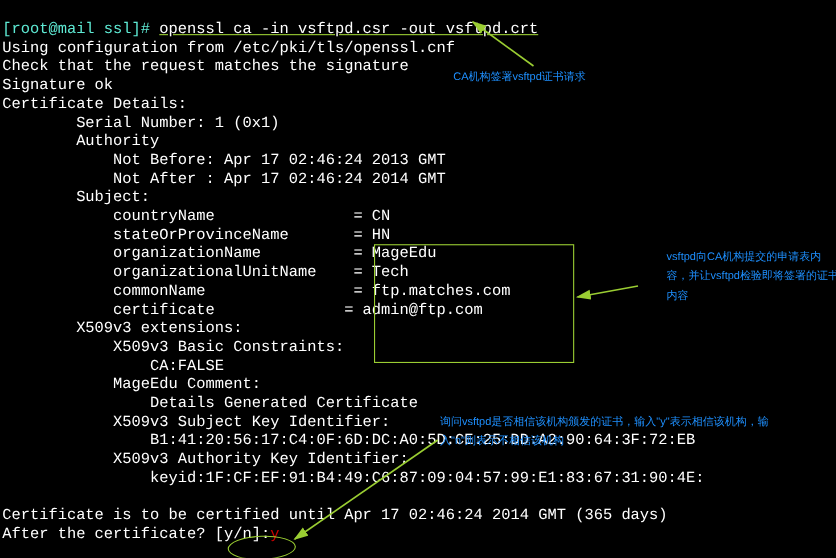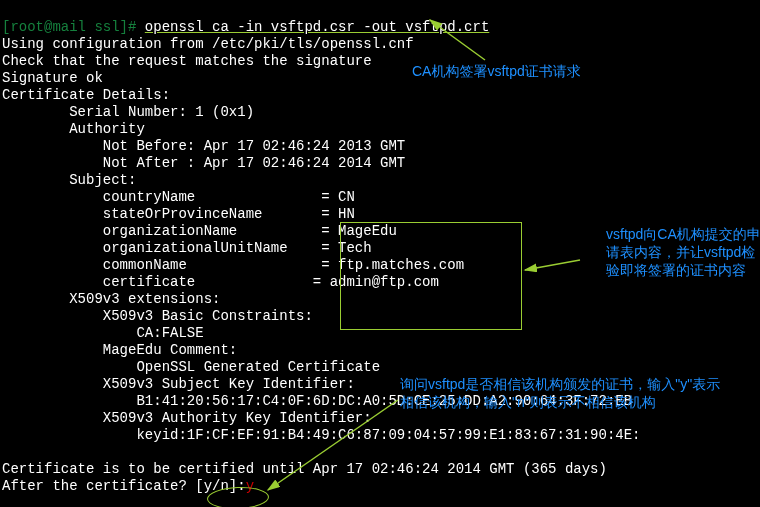--- a/index.html
+++ b/index.html
@@ -1,21 +1,21 @@
 <!DOCTYPE html>
 <html><head>
 <meta charset="utf-8">
 <style>
   html,body{margin:0;padding:0;width:760px;height:507px;background:#000;overflow:hidden}
   body{font-family:"Courier New",monospace;font-size:14px;line-height:17px;color:#fff;position:relative}
   .term{position:absolute;top:2px;left:2px;white-space:pre}
-  .prompt{color:#15803d}
+  .prompt{color:#5eead4}
   .cmd{color:#fff;text-decoration:underline;text-decoration-color:#9acd32}
   .red{color:#cc0000}
-  .ann{position:absolute;color:#1e90ff;font-family:"Microsoft YaHei",sans-serif;font-size:14px;line-height:18px}
+  .ann{position:absolute;color:#1e90ff;font-family:"Microsoft YaHei",sans-serif;font-size:10px;line-height:18px}
   .subject-box{position:absolute;border:1.5px solid #9acd32;left:340px;top:222px;width:180px;height:106px;pointer-events:none}
   .prompt-box{position:absolute;border:1.5px solid #9acd32;border-radius:50%;left:207px;top:487px;width:60px;height:20px;pointer-events:none;transform:rotate(-2deg)}
   svg.arrows{position:absolute;top:0;left:0;width:760px;height:507px;pointer-events:none}
 </style>
 </head>
 <body>
 
 <div class="term">
 <span class="prompt">[root@mail ssl]# </span><span class="cmd">openssl ca -in vsftpd.csr -out vsftpd.crt</span>
 <span>Using configuration from /etc/pki/tls/openssl.cnf</span>
@@ -30,21 +30,21 @@
 <span>            countryName               = CN</span>
 <span>            stateOrProvinceName       = HN</span>
 <span>            organizationName          = MageEdu</span>
 <span>            organizationalUnitName    = Tech</span>
 <span>            commonName                = ftp.matches.com</span>
 <span>            certificate              = admin@ftp.com</span>
 <span>        X509v3 extensions:</span>
 <span>            X509v3 Basic Constraints: </span>
 <span>                CA:FALSE</span>
 <span>            MageEdu Comment: </span>
-<span>                OpenSSL Generated Certificate</span>
+<span>                Details Generated Certificate</span>
 <span>            X509v3 Subject Key Identifier: </span>
 <span>                B1:41:20:56:17:C4:0F:6D:DC:A0:5D:CE:25:DD:A2:90:64:3F:72:EB</span>
 <span>            X509v3 Authority Key Identifier: </span>
 <span>                keyid:1F:CF:EF:91:B4:49:C6:87:09:04:57:99:E1:83:67:31:90:4E:</span>
 
 <span>Certificate is to be certified until Apr 17 02:46:24 2014 GMT (365 days)</span>
 <span>After the certificate? [y/n]:</span><span class="red">y</span>
 </div>
 
 <div class="subject-box"></div>

